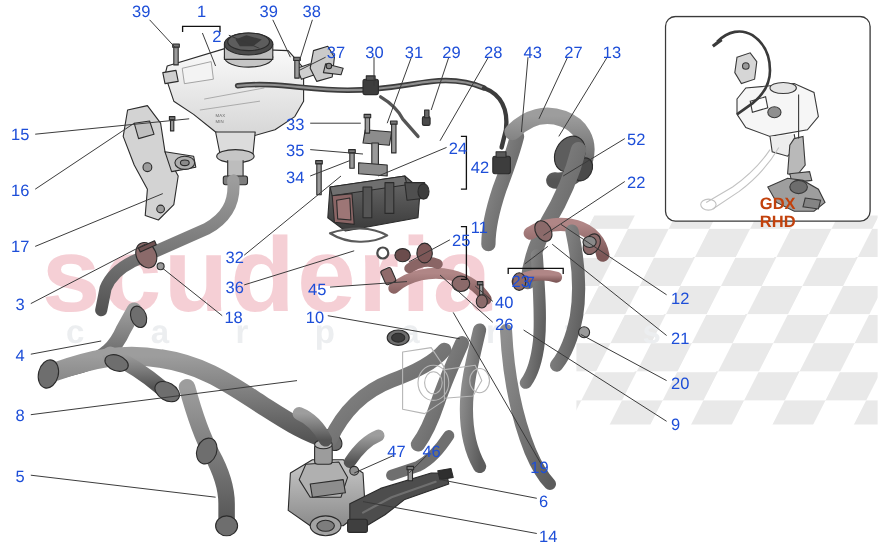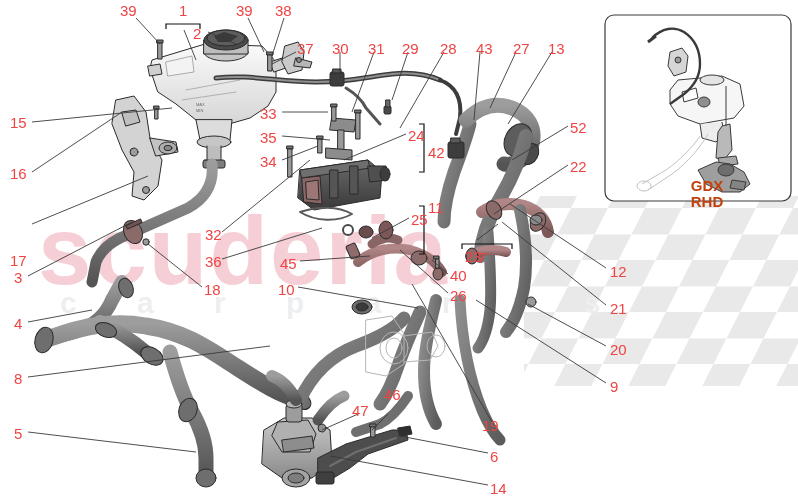--- a/index.html
+++ b/index.html
@@ -56,21 +56,21 @@
     pointer-events:none;
     white-space:nowrap;
   }
   
   #art{position:absolute;left:0;top:0;width:798px;height:503px;}
   
   .lbl{
     position:absolute;
     font-family:"Liberation Sans", sans-serif;
     font-size:15px;
-    color:#ef4444;
+    color:#1d4ed8;
     line-height:1;
     white-space:nowrap;
     user-select:none;
   }
   .gdx{
     position:absolute;
     font-family:"Liberation Sans", sans-serif;
     font-size:15px;
     font-weight:bold;
     color:#c2410c;
@@ -407,21 +407,21 @@
       <div class="lbl" style="left: 297px; top: 41px;">37</div>
       <div class="lbl" style="left: 332px; top: 41px;">30</div>
       <div class="lbl" style="left: 368px; top: 41px;">31</div>
       <div class="lbl" style="left: 402px; top: 41px;">29</div>
       <div class="lbl" style="left: 440px; top: 41px;">28</div>
       <div class="lbl" style="left: 476px; top: 41px;">43</div>
       <div class="lbl" style="left: 513px; top: 41px; text-align: center;">27</div>
       <div class="lbl" style="left: 548px; top: 41px;">13</div>
       <div class="lbl" style="left: 10px; top: 115px;">15</div>
       <div class="lbl" style="left: 10px; top: 166px;">16</div>
-      <div class="lbl" style="left: 10px; top: 217px; margin-top: 36px;">17</div>
+      <div class="lbl" style="left: 10px; top: 217px;">17</div>
       <div class="lbl" style="left: 14px; top: 270px;">3</div>
       <div class="lbl" style="left: 14px; top: 316px;">4</div>
       <div class="lbl" style="left: 14px; top: 371px;">8</div>
       <div class="lbl" style="left: 14px; top: 426px;">5</div>
       <div class="lbl" style="left: 260px; top: 106px;">33</div>
       <div class="lbl" style="left: 260px; top: 130px;">35</div>
       <div class="lbl" style="left: 260px; top: 154px;">34</div>
       <div class="lbl" style="left: 408px; top: 128px;">24</div>
       <div class="lbl" style="left: 428px; top: 145px;">42</div>
       <div class="lbl" style="left: 411px; top: 212px;">25</div>
@@ -436,21 +436,21 @@
       <div class="lbl" style="left: 465px; top: 229px; margin-top: 20px;">23</div>
       <div class="lbl" style="left: 478px; top: 250px;">7</div>
       <div class="lbl" style="left: 570px; top: 120px;">52</div>
       <div class="lbl" style="left: 570px; top: 159px;">22</div>
       <div class="lbl" style="left: 610px; top: 264px;">12</div>
       <div class="lbl" style="left: 610px; top: 301px;">21</div>
       <div class="lbl" style="left: 610px; top: 342px;">20</div>
       <div class="lbl" style="left: 610px; top: 379px;">9</div>
       <div class="lbl" style="left: 482px; top: 418px;">19</div>
       <div class="lbl" style="left: 352px; top: 403px;">47</div>
-      <div class="lbl" style="left: 384px; top: 387px;">46</div>
+      <div class="lbl" style="left: 384px; top: 403px;">46</div>
       <div class="lbl" style="left: 490px; top: 449px;">6</div>
       <div class="lbl" style="left: 490px; top: 481px;">14</div>
       <div class="lbl" style="left: 620px; top: 56px;">43</div>
       <div class="lbl" style="left: 620px; top: 86px;">38</div>
       <div class="lbl" style="left: 766px; top: 125px;">15</div>
       <div class="lbl" style="left: 766px; top: 157px;">44</div>
     </div>
 
   <svg style="position:absolute;left:604px;top:14px;width:188px;height:196px;" viewBox="0 0 188 196">
     <rect x="1" y="1" width="186" height="186" rx="9" fill="#ffffff" stroke="#3a3a3a" stroke-width="1.2"></rect>

